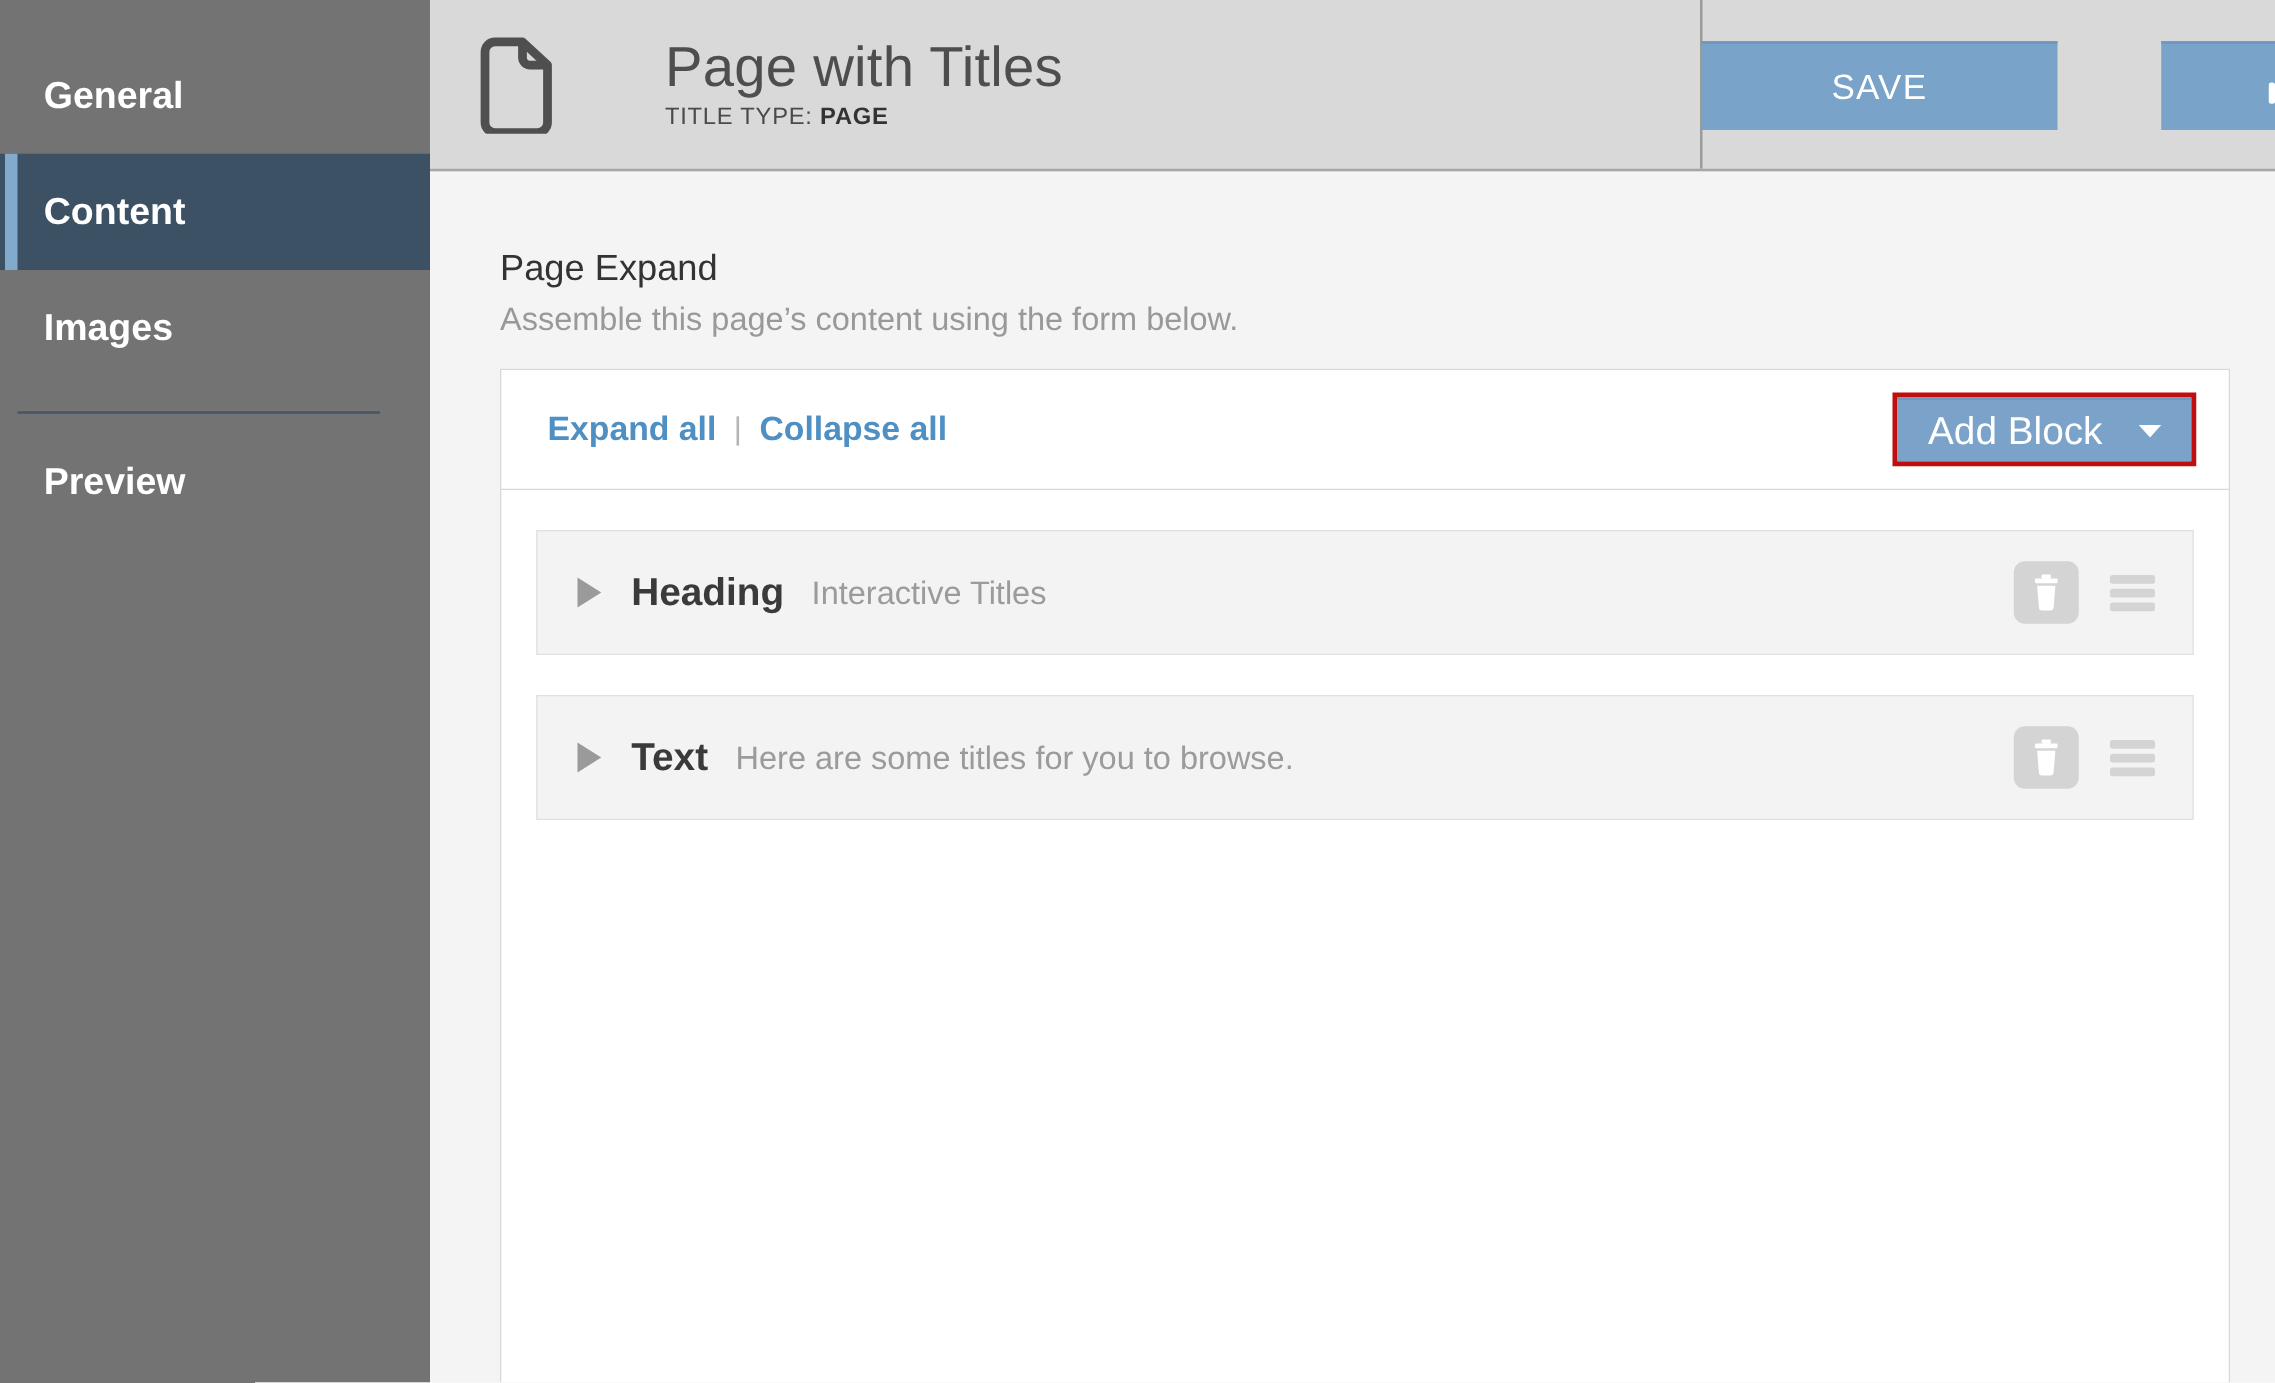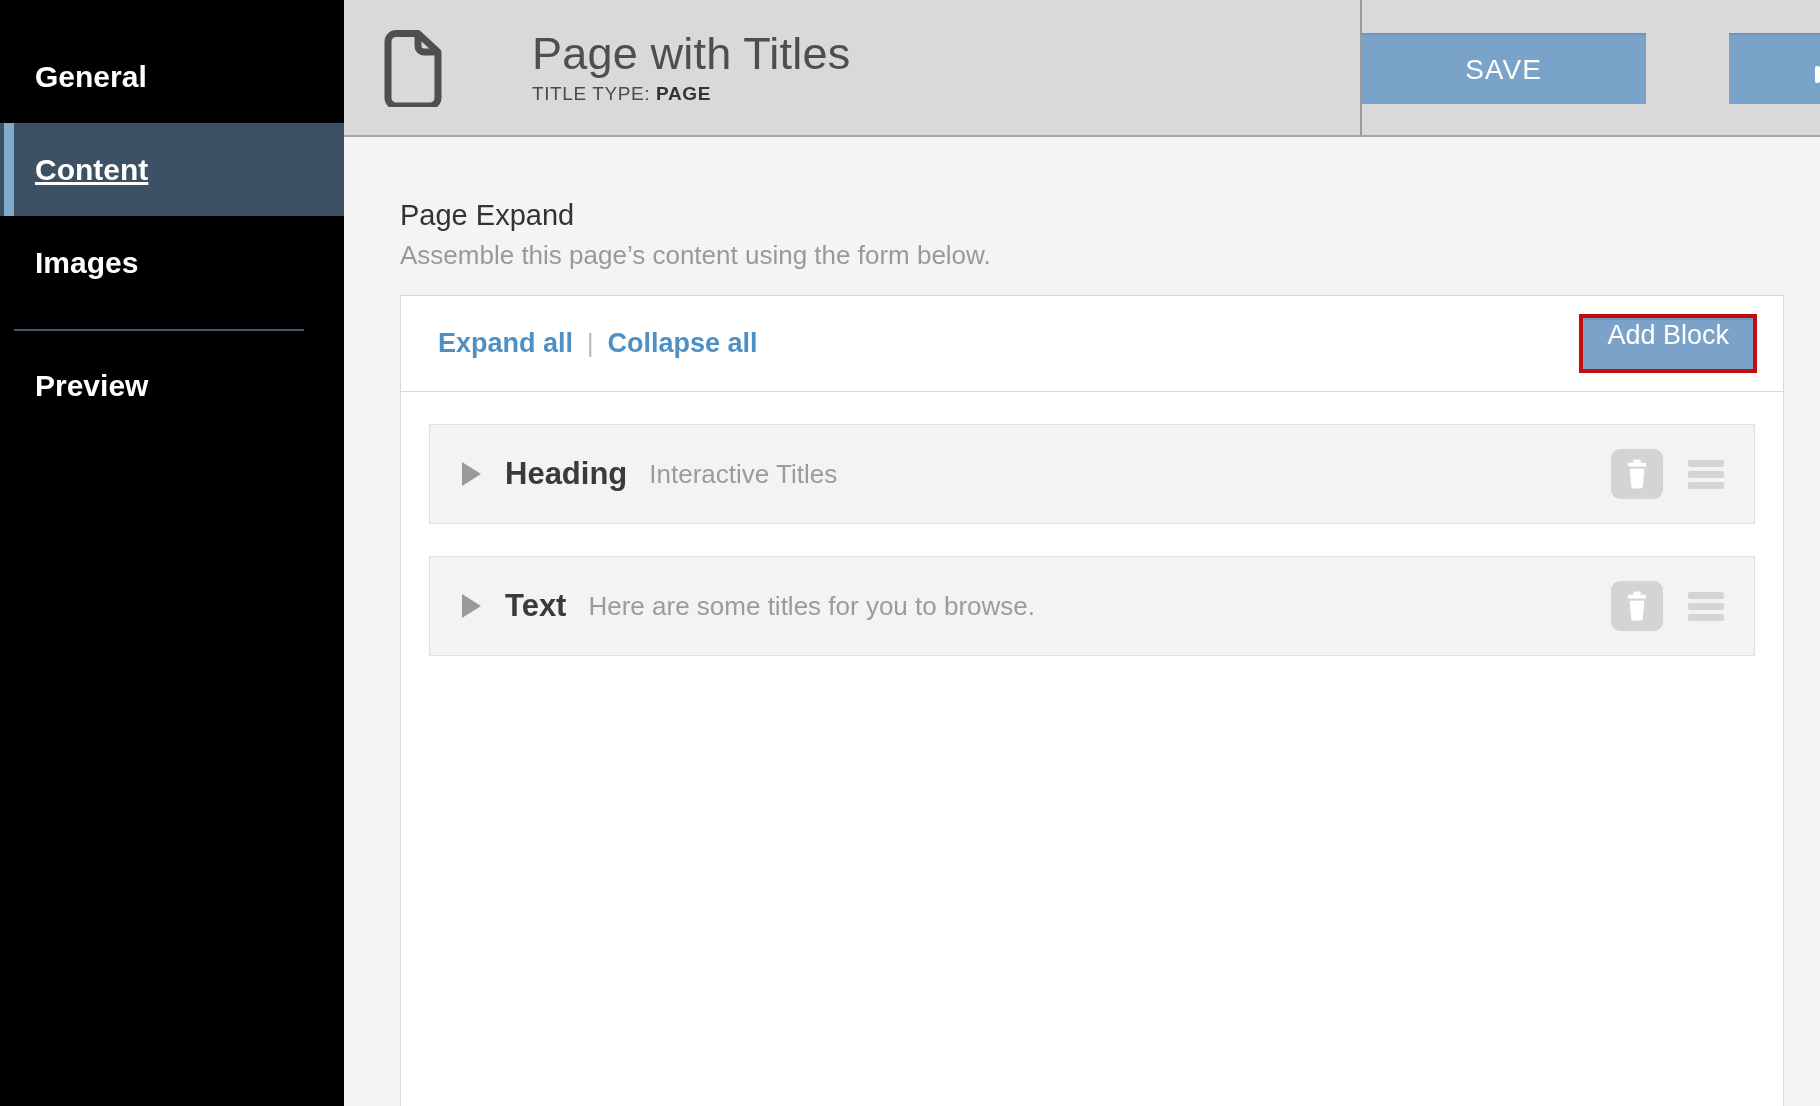--- a/index.html
+++ b/index.html
@@ -3,29 +3,29 @@
 <meta charset="utf-8">
 <style>
   * { box-sizing: border-box; margin: 0; padding: 0; }
   html, body { width: 1820px; height: 1106px; overflow: hidden; }
   body { font-family: "Liberation Sans", sans-serif; background: #f4f4f4; }
 
   .app { display: flex; width: 1820px; height: 1106px; }
 
   
   .sidebar {
-    width: 344px; flex: 0 0 344px; background: #000000;
+    width: 344px; flex: 0 0 344px; background: #737373;
     padding-top: 30px; height: 100%;
   }
   .nav-item {
     position: relative; height: 93px; display: flex; align-items: center;
     padding-left: 35px; color: #ffffff; font-size: 30px; font-weight: bold;
     cursor: pointer;
   }
-  .nav-item.active { background: #3c5164; text-decoration: underline; }
+  .nav-item.active { background: #3c5164; }
   .nav-item.active::before {
     content: ""; position: absolute; left: 4px; top: 0; bottom: 0;
     width: 10px; background: #82aacd;
   }
   .sidebar-divider {
     height: 2px; background: #44576a; margin: 20px 40px 8px 14px;
   }
 
   
   .right { flex: 1; display: flex; flex-direction: column; min-width: 0; }
@@ -83,23 +83,22 @@
   .link {
     color: #4e8fc4; font-size: 27px; font-weight: 700; text-decoration: none;
     cursor: pointer;
   }
   .link-sep { color: #b5b5b5; font-size: 25px; margin: 0 14px; font-weight: 400; }
 
   .add-block-outline { border: 4px solid #c00d0d; }
   .add-block-btn {
     display: flex; align-items: center; gap: 29px; height: 51px;
     background: #7ba3c9; border: none; border-top: 2px solid #6d97be;
-    padding: 0 24px; color: #fff; font-size: 27px; cursor: pointer;
+    padding: 0 24px; color: #fff; font-size: 31px; cursor: pointer;
     font-family: "Liberation Sans", sans-serif;
-    flex-direction: column;
   }
   .caret-down {
     width: 0; height: 0; border-left: 9px solid transparent;
     border-right: 9px solid transparent; border-top: 10px solid #ffffff;
   }
 
   .blocks { padding: 32px 28px; display: flex; flex-direction: column; gap: 32px; }
   .block {
     height: 100px; background: #f3f3f3; border: 1px solid #e0e0e0;
     display: flex; align-items: center; padding: 0 30px 0 32px; cursor: pointer;

